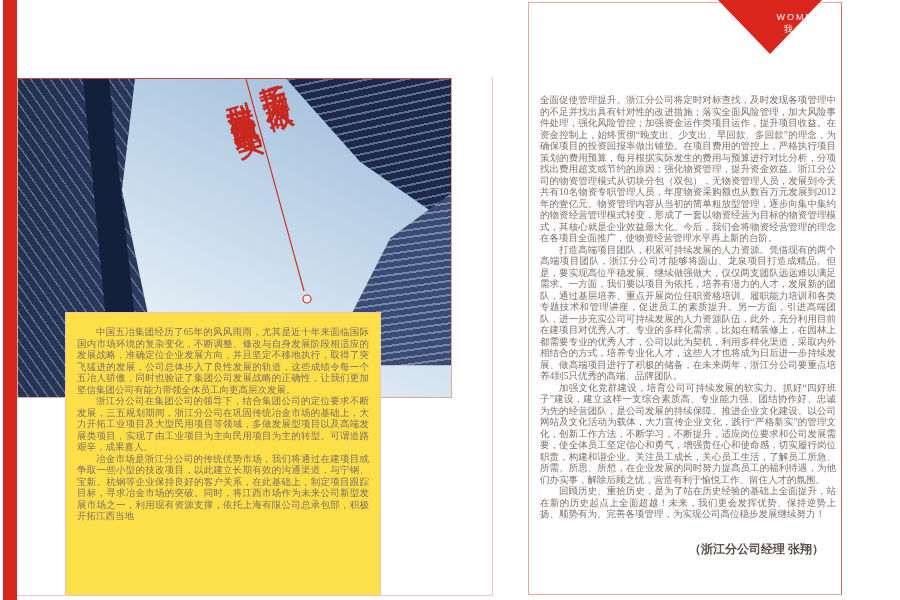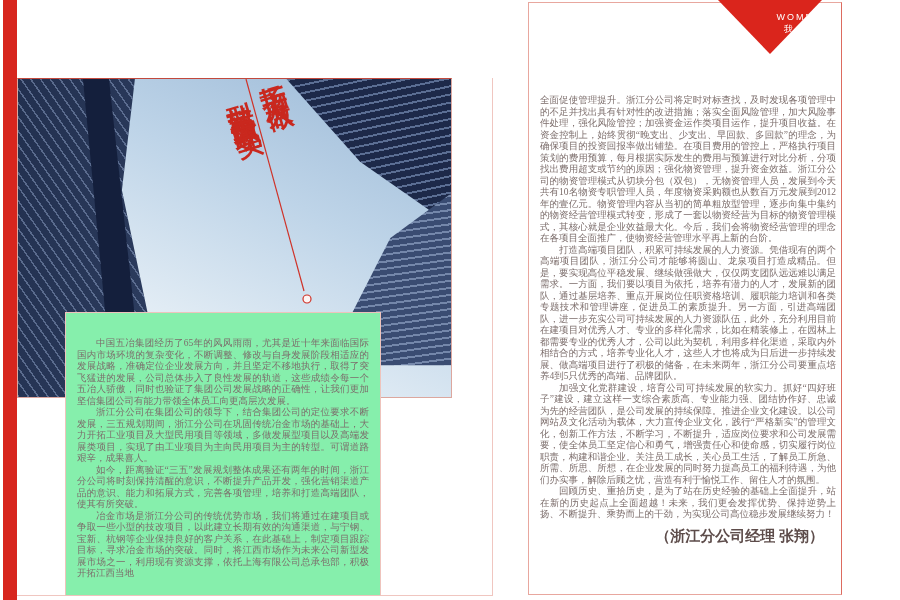--- a/index.html
+++ b/index.html
@@ -45,21 +45,21 @@
   .h1 { left:235px; top:6px; }
   .h2 { left:204px; top:32px; }
 
   
   .lp-right-edge { position:absolute; left:492px; top:78px; height:517px; border-left:1px solid #f0c6c0; }
   .lp-bottom-edge { position:absolute; left:17px; top:595px; width:476px; border-top:1px solid #f0c6c0; }
 
   
   .panel {
     position:absolute; left:65px; top:312px; width:316px; height:284px; box-sizing:border-box;
-    background:#86efac; border:1px solid #eec3bc; padding:25px 11px 0; overflow:hidden;font-family:Liberation Serif, serif;
+    background:#fde047; border:1px solid #eec3bc; padding:14px 11px 0; overflow:hidden;font-family:Liberation Serif, serif;
   }
   .panel p, .rbody p {
     margin:0; text-align:justify; text-indent:2em;
     font-size:9.5px; line-height:11.5px; color:#7c6d6b;
   }
 
   
   .r-frame {
     position:absolute; left:528px; top:2px; width:314px; height:593px; box-sizing:border-box;
     border:1px solid #e8a79e; border-right-color:#dd6b5f;
@@ -70,22 +70,22 @@
     position:absolute; left:718px; top:0; width:104px; height:54px; background:#da251c;
     clip-path:polygon(0 0, 100% 0, 50% 100%); text-align:right; color:#fff;
   }
   .tab-en { margin-top:12px; font-family:"Liberation Sans","DejaVu Sans",sans-serif; font-size:9px; letter-spacing:2px; }
   .tab-zh { margin-top:1px; font-size:9px; letter-spacing:6px; padding-left:5px; }
 
   
   .rbody { position:absolute; left:540px; top:95px; width:296px; }
   .rbody .paras p:first-child { text-indent:0; }
   .signature {
-    text-align:right; padding-right:12px; margin-top:6px;
-    font-weight:bold; font-size:15px; color:#5d4c4a;
+    text-align:right; padding-right:12px; margin-top:20px;
+    font-weight:bold; font-size:12px; color:#5d4c4a;
   }
 </style>
 </head>
 <body>
 
 <div class="spread">
 
   <div class="red-bar"></div>
 
   <div class="photo">
@@ -103,35 +103,34 @@
     <div class="headline h2">实现区域公司转型</div>
   </div>
 
   <div class="lp-right-edge"></div>
   <div class="lp-bottom-edge"></div>
 
   <div class="panel">
     <div class="paras">
         <p>中国五冶集团经历了65年的风风雨雨，尤其是近十年来面临国际国内市场环境的复杂变化，不断调整、修改与自身发展阶段相适应的发展战略，准确定位企业发展方向，并且坚定不移地执行，取得了突飞猛进的发展，公司总体步入了良性发展的轨道，这些成绩令每一个五冶人骄傲，同时也验证了集团公司发展战略的正确性，让我们更加坚信集团公司有能力带领全体员工向更高层次发展。</p>
         <p>浙江分公司在集团公司的领导下，结合集团公司的定位要求不断发展，三五规划期间，浙江分公司在巩固传统冶金市场的基础上，大力开拓工业项目及大型民用项目等领域，多做发展型项目以及高端发展类项目，实现了由工业项目为主向民用项目为主的转型。可谓道路艰辛，成果喜人。</p>
-        <p>如今，距离验证“三五”发展规划整体成果还有两年的时间，浙江分公司将时刻保持清醒的意识，不断提升产品开发，强化营销渠道产品的意识、能力和拓展方式，完善各项管理，培养和打造高端团队，使其有所突破。</p>
         <p>冶金市场是浙江分公司的传统优势市场，我们将通过在建项目或争取一些小型的技改项目，以此建立长期有效的沟通渠道，与宁钢、宝新、杭钢等企业保持良好的客户关系，在此基础上，制定项目跟踪目标，寻求冶金市场的突破。同时，将江西市场作为未来公司新型发展市场之一，利用现有资源支撑，依托上海有限公司总承包部，积极开拓江西当地</p>
       </div>
   </div>
 
   <div class="r-frame"></div>
 
   <div class="tab">
     <div class="tab-en">WOMEN</div>
     <div class="tab-zh">我 们</div>
   </div>
 
   <div class="rbody">
     <div class="paras">
         <p>全面促使管理提升。浙江分公司将定时对标查找，及时发现各项管理中的不足并找出具有针对性的改进措施；落实全面风险管理，加大风险事件处理，强化风险管控；加强资金运作类项目运作，提升项目收益。在资金控制上，始终贯彻“晚支出、少支出、早回款、多回款”的理念，为确保项目的投资回报率做出铺垫。在项目费用的管控上，严格执行项目策划的费用预算，每月根据实际发生的费用与预算进行对比分析，分项找出费用超支或节约的原因；强化物资管理，提升资金效益。浙江分公司的物资管理模式从切块分包（双包），无物资管理人员，发展到今天共有10名物资专职管理人员，年度物资采购额也从数百万元发展到2012年的壹亿元。物资管理内容从当初的简单粗放型管理，逐步向集中集约的物资经营管理模式转变，形成了一套以物资经营为目标的物资管理模式，其核心就是企业效益最大化。今后，我们会将物资经营管理的理念在各项目全面推广，使物资经营管理水平再上新的台阶。</p>
         <p>打造高端项目团队，积累可持续发展的人力资源。凭借现有的两个高端项目团队，浙江分公司才能够将圆山、龙泉项目打造成精品。但是，要实现高位平稳发展、继续做强做大，仅仅两支团队远远难以满足需求。一方面，我们要以项目为依托，培养有潜力的人才，发展新的团队，通过基层培养、重点开展岗位任职资格培训、履职能力培训和各类专题技术和管理讲座，促进员工的素质提升。另一方面，引进高端团队，进一步充实公司可持续发展的人力资源队伍，此外，充分利用目前在建项目对优秀人才、专业的多样化需求，比如在精装修上，在园林上都需要专业的优秀人才，公司以此为契机，利用多样化渠道，采取内外相结合的方式，培养专业化人才，这些人才也将成为日后进一步持续发展、做高端项目进行了积极的储备，在未来两年，浙江分公司要重点培养4到5只优秀的高端、品牌团队。</p>
         <p>加强文化党群建设，培育公司可持续发展的软实力。抓好“四好班子”建设，建立这样一支综合素质高、专业能力强、团结协作好、忠诚为先的经营团队，是公司发展的持续保障。推进企业文化建设。以公司网站及文化活动为载体，大力宣传企业文化，践行“严格新实”的管理文化，创新工作方法，不断学习，不断提升，适应岗位要求和公司发展需要，使全体员工坚定信心和勇气，增强责任心和使命感，切实履行岗位职责，构建和谐企业。关注员工成长，关心员工生活，了解员工所急、所需、所思、所想，在企业发展的同时努力提高员工的福利待遇，为他们办实事，解除后顾之忧，营造有利于愉悦工作、留住人才的氛围。</p>
-        <p>回顾历史、重拾历史，是为了站在历史经验的基础上全面提升，站在新的历史起点上全面超越！未来，我们更会发挥优势、保持逆势上扬、不断提升、乘势而上的干劲，为实现公司高位稳步发展继续努力！</p>
+        <p>回顾历史、重拾历史，是为了站在历史经验的基础上全面提升，站在新的历史起点上全面超越！未来，我们更会发挥优势、保持逆势上扬、顺势有为、完善各项管理，为实现公司高位稳步发展继续努力！</p>
       </div>
     <div class="signature">（浙江分公司经理 张翔）</div>
   </div>
 
 </div>
 
 </body></html>

